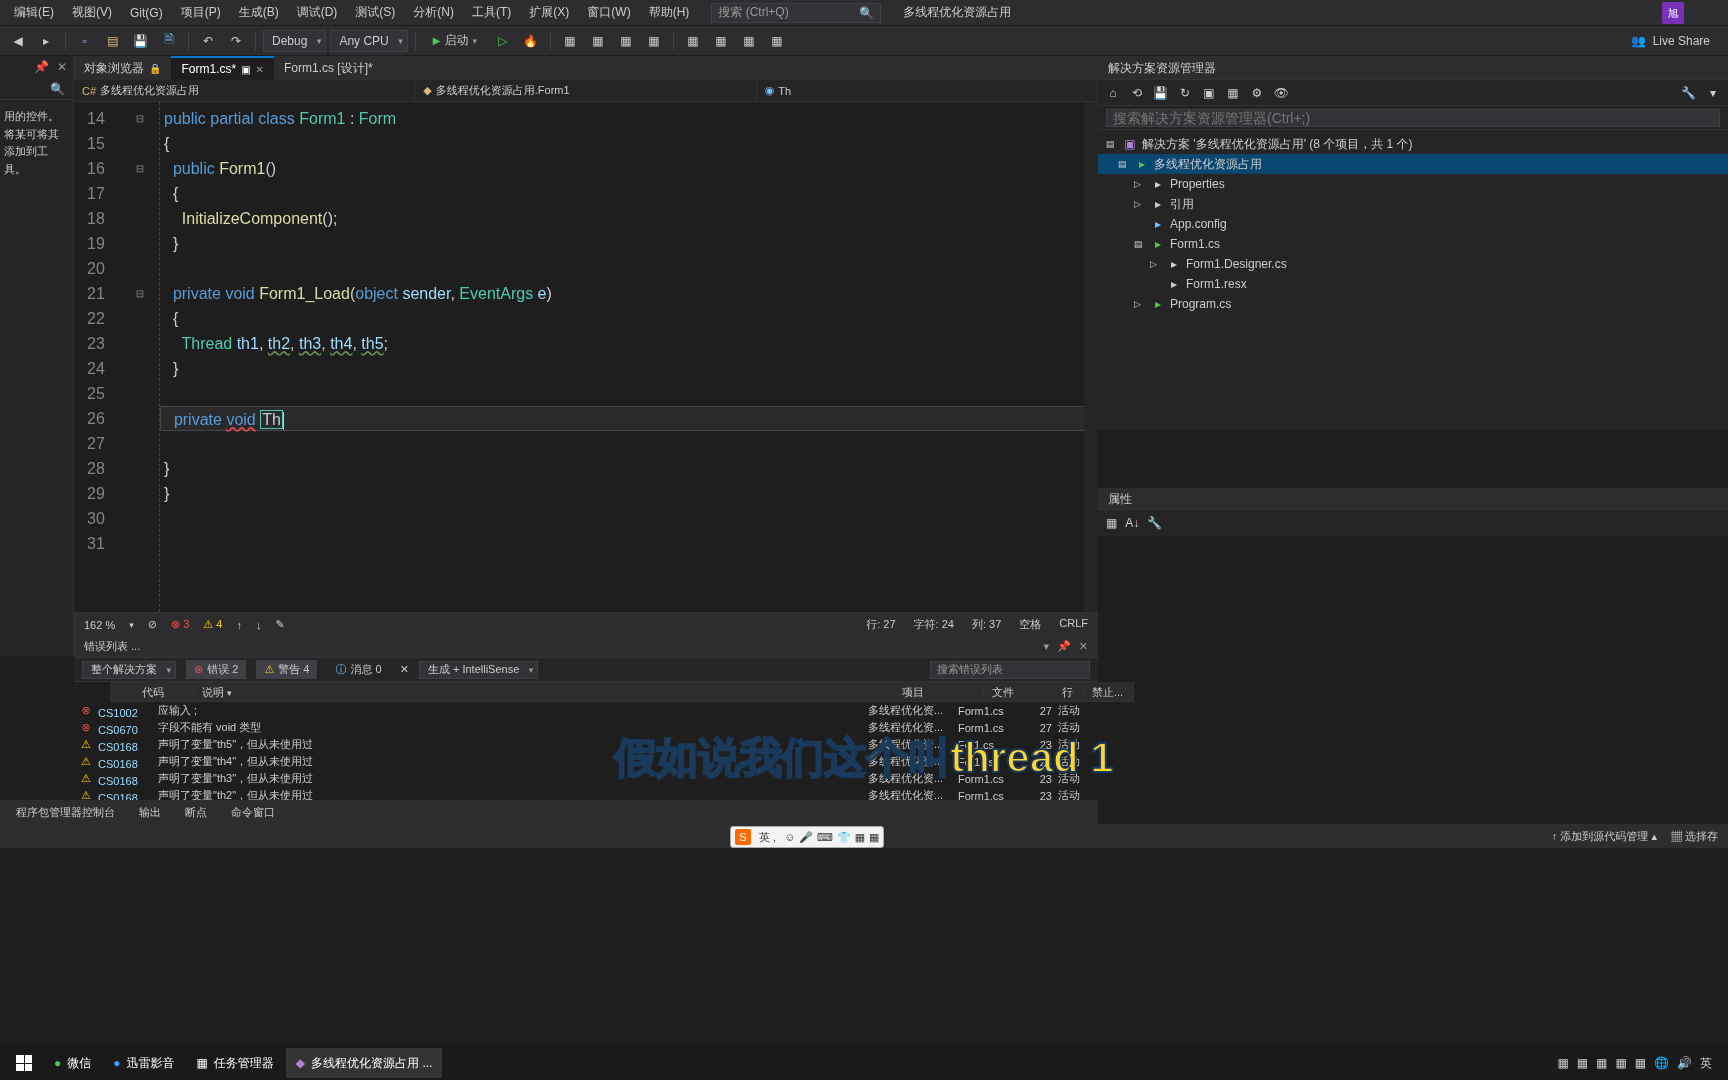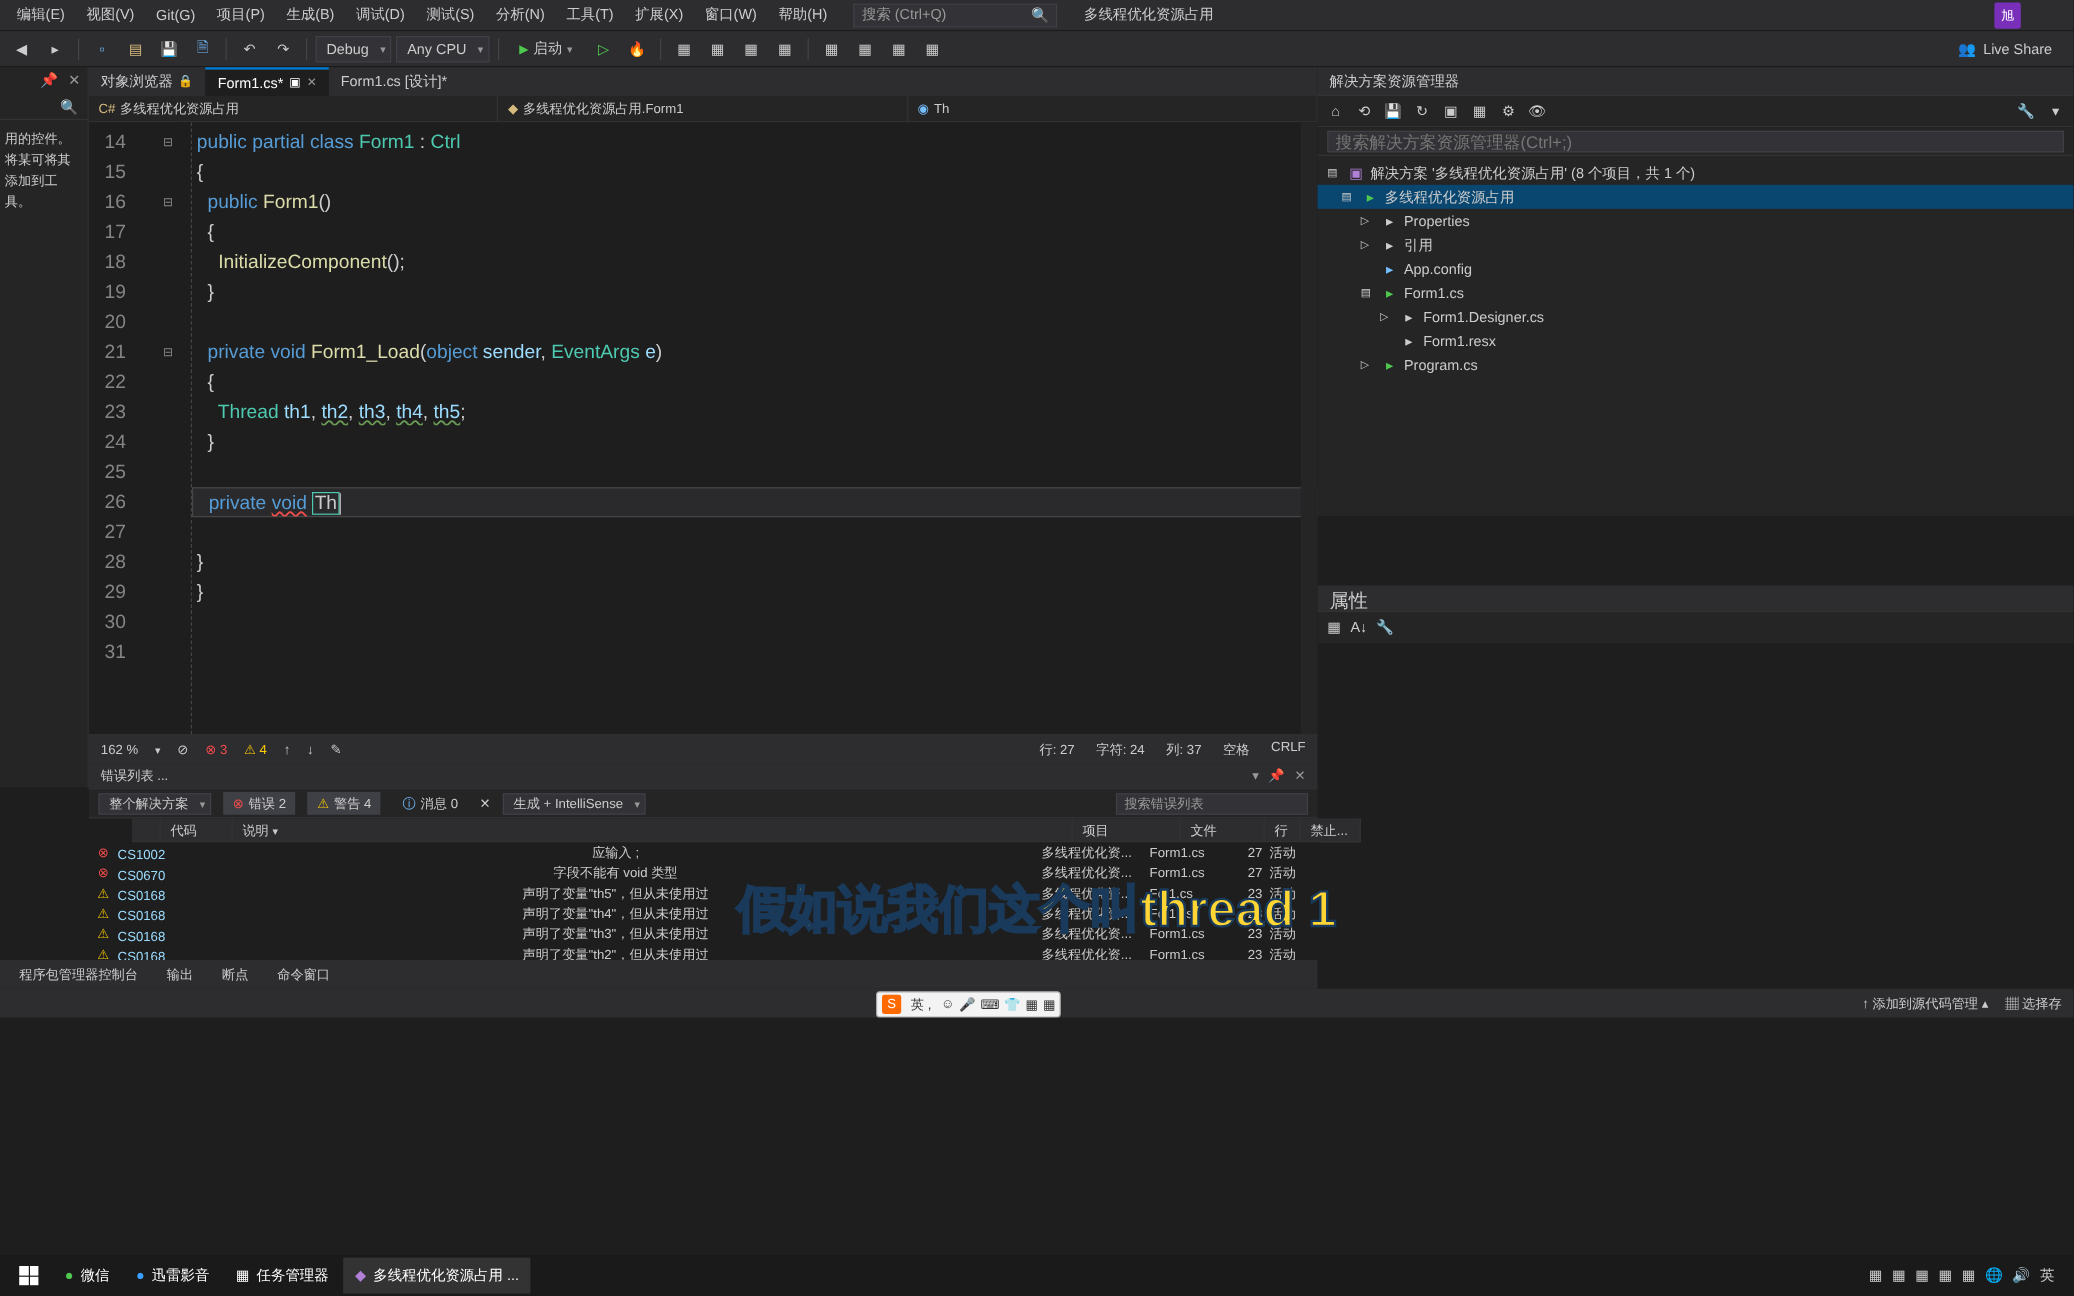--- a/index.html
+++ b/index.html
@@ -79,21 +79,21 @@
 .errfilters .ic-err { color:#f14c4c; }
 .errfilters .ic-wrn { color:#ffcc00; }
 .errfilters .ic-info { color:#75beff; }
 .err-search { margin-left:auto; width:160px; height:18px; background:#333337; border:1px solid #3f3f46; padding:0 6px; color:#999; display:flex; align-items:center; }
 .errcols { position:absolute; left:74px; top:682px; width:1024px; height:20px; background:#2d2d30; display:flex; font-size:11px; color:#ccc; border-bottom:1px solid #333;margin-left:36px; }
 .errcols div { padding:3px 8px; border-right:1px solid #333; }
 .errrows { position:absolute; left:74px; top:702px; width:1024px; background:#1e1e1e; font-size:11px; }
 .errrow { display:flex; height:17px; align-items:center; }
 .errrow .ic { width:24px; text-align:center; }
 .errrow .code { color:#9cdcfe; width:60px; flex:none; }
-.errrow .desc { flex:1;text-align:center; }
+.errrow .desc { flex:1; }
 .errrow .proj { width:90px; }
 .errrow .file { width:70px; }
 .errrow .ln { width:30px; text-align:right; padding-right:6px; }
 .errrow .st { width:40px; }
 
 
 .tooltabs { position:absolute; left:0; top:800px; width:1098px; height:24px; background:#2d2d30; display:flex; gap:4px; padding:0 6px; align-items:center; font-size:11px; }
 .tooltabs .tt { padding:3px 10px; }
 
 
@@ -110,21 +110,21 @@
 .tn.l1 { padding-left:20px; }
 .tn.l2 { padding-left:36px; }
 .tn.l3 { padding-left:52px; }
 .tn.sel { background:#094771; }
 .ic-sln { color:#b180d7; }
 .ic-cs { color:#4ec94e; }
 .ic-cfg { color:#75beff; }
 .ic-file { color:#ccc; }
 
 .props { position:absolute; right:0; top:432px; width:630px; background:#252526; }
-.props-hdr { height:22px; background:#2d2d30; padding:3px 10px; font-size:16px; border-bottom:1px solid #333; }
+.props-hdr { height:22px; background:#2d2d30; padding:3px 10px; font-size:12px; border-bottom:1px solid #333; }
 .props-tb { height:26px; display:flex; align-items:center; padding:0 8px; gap:8px; }
 
 
 .subtitle { position:absolute; left:50%; transform:translateX(-50%); top:730px; font-size:42px; font-weight:bold; color:#ffd633; -webkit-text-stroke:2px #1a3a5c; white-space:nowrap; }
 
 
 .srcbar { position:absolute; left:0; right:0; top:824px; height:24px; background:#2d2d30; display:flex; align-items:center; padding:0 10px; font-size:11px; color:#ccc; }
 .srcbar .right { margin-left:auto; display:flex; gap:14px; align-items:flex-end; }
 
 
@@ -280,21 +280,21 @@
       <div></div>
       <div></div>
       <div></div>
       <div></div>
       <div></div>
       <div></div>
     </div>
   <div class="margin"></div>
   <div class="code" id="codelines">
     <div class="scroll-ov"></div>
-  <div class="line"><span class="kw">public</span> <span class="kw">partial</span> <span class="kw">class</span> <span class="cls">Form1</span> <span class="punc">:</span> <span class="cls">Ctrl</span></div>
+  <div class="line"><span class="kw">public</span> <span class="kw">partial</span> <span class="kw">class</span> <span class="cls">Form1</span> <span class="punc">:</span> <span class="cls">Form</span></div>
       <div class="line">{</div>
       <div class="line">  <span class="kw">public</span> <span class="fn">Form1</span><span class="punc">()</span></div>
       <div class="line">  {</div>
       <div class="line">    <span class="fn">InitializeComponent</span><span class="punc">();</span></div>
       <div class="line">  }</div>
       <div class="line"></div>
       <div class="line">  <span class="kw">private</span> <span class="kw">void</span> <span class="fn">Form1_Load</span><span class="punc">(</span><span class="kw">object</span> <span class="var">sender</span><span class="punc">,</span> <span class="cls">EventArgs</span> <span class="var">e</span><span class="punc">)</span></div>
       <div class="line">  {</div>
       <div class="line">    <span class="cls">Thread</span> <span class="var">th1</span><span class="punc">,</span> <span class="var wavy-grn">th2</span><span class="punc">,</span> <span class="var wavy-grn">th3</span><span class="punc">,</span> <span class="var wavy-grn">th4</span><span class="punc">,</span> <span class="var wavy-grn">th5</span><span class="punc">;</span></div>
       <div class="line">  }</div>

